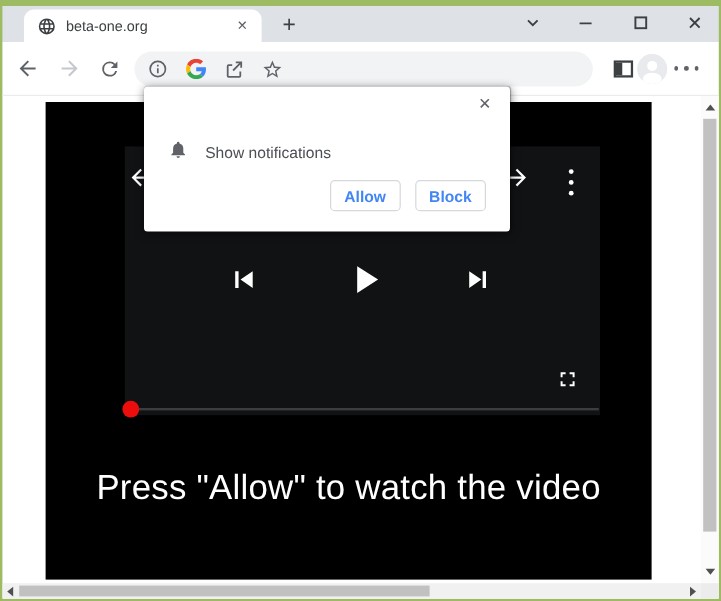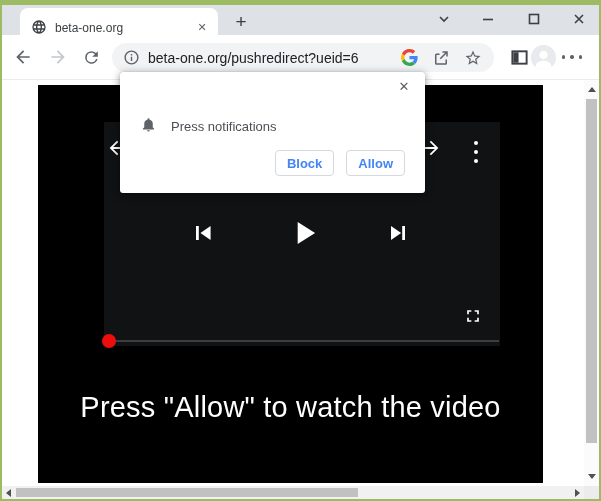--- a/index.html
+++ b/index.html
@@ -4,21 +4,21 @@
 <style>
   html,body{margin:0;padding:0;background:#fff;}
   *{box-sizing:border-box;}
   #window{
     position:relative;width:601px;height:501px;background:#9cbb62;
     font-family:"Liberation Sans",sans-serif;overflow:hidden;
   }
   
   .tabstrip{position:absolute;left:2px;top:5px;right:2px;height:30px;background:#dee1e6;}
   .tab{position:absolute;left:18px;top:3px;width:198px;height:27px;background:#fff;
-       border-radius:8px 8px 0 0;display:flex;align-items:flex-end;padding:0 8px 0 11px;}
+       border-radius:8px 8px 0 0;display:flex;align-items:center;padding:0 8px 0 11px;}
   .tab .fav{width:16px;height:16px;flex:0 0 16px;}
   .tab-title{flex:1;font-size:12px;color:#3c4043;margin-left:8px;white-space:nowrap;overflow:hidden;}
   .tab-close{flex:0 0 16px;width:16px;height:16px;line-height:16px;text-align:center;
              font-size:11px;color:#5f6368;cursor:pointer;}
   .newtab{position:absolute;left:226px;top:4px;width:26px;height:26px;border-radius:50%;
           display:flex;align-items:center;justify-content:center;font-size:19px;color:#3c4043;cursor:pointer;}
   .wc{position:absolute;top:5px;width:18px;height:18px;display:flex;align-items:center;justify-content:center;cursor:pointer;}
   .wc svg{display:block;}
   
   .toolbar{position:absolute;left:2px;top:35px;right:2px;height:45px;background:#fff;border-bottom:1px solid #ebebeb;}
@@ -118,21 +118,20 @@
           <path fill="#5f6368" d="M17.65 6.35A7.96 7.96 0 0 0 12 4a8 8 0 1 0 7.73 10h-2.08A6 6 0 1 1 12 6c1.66 0 3.14.69 4.22 1.78L13 11h7V4l-2.35 2.35z"></path>
         </svg>
     </div>
 
     <div class="omnibox">
       <span class="omni-ic" style="margin-left:0;">
         <svg width="17" height="17" viewBox="0 0 24 24">
             <path fill="#5f6368" d="M12 2a10 10 0 1 0 0 20 10 10 0 0 0 0-20zm0 18a8 8 0 1 1 0-16 8 8 0 0 1 0 16zm-1-11h2V7h-2v2zm0 8h2v-6h-2v6z"></path>
           </svg>
       </span>
-      <span class="omni-url">beta-one.org/pushredirect?ueid=6</span>
       <span class="omni-ic">
         <svg width="17" height="17" viewBox="0 0 48 48">
             <path fill="#EA4335" d="M24 9.5c3.54 0 6.71 1.22 9.21 3.6l6.85-6.85C35.9 2.38 30.47 0 24 0 14.62 0 6.51 5.38 2.56 13.22l7.98 6.19C12.43 13.72 17.74 9.5 24 9.5z"></path>
             <path fill="#4285F4" d="M46.98 24.55c0-1.57-.15-3.09-.38-4.55H24v9.02h12.94c-.58 2.96-2.26 5.48-4.78 7.18l7.73 6c4.51-4.18 7.09-10.36 7.09-17.65z"></path>
             <path fill="#FBBC05" d="M10.53 28.59c-.48-1.45-.76-2.99-.76-4.59s.27-3.14.76-4.59l-7.98-6.19C.92 16.46 0 20.12 0 24c0 3.88.92 7.54 2.56 10.78l7.97-6.19z"></path>
             <path fill="#34A853" d="M24 48c6.48 0 11.93-2.13 15.89-5.81l-7.73-6c-2.15 1.45-4.92 2.3-8.16 2.3-6.26 0-11.57-4.22-13.47-9.91l-7.98 6.19C6.51 42.62 14.62 48 24 48z"></path>
           </svg>
       </span>
       <span class="omni-ic">
         <svg width="18" height="18" viewBox="0 0 24 24">
@@ -231,21 +230,21 @@
   </div>
 
   <div class="popup">
     <div class="pop-close">✕</div>
     <div class="pop-perm">
       <span>
         <svg width="17" height="17" viewBox="0 0 24 24">
             <path fill="#5f6368" d="M12 22a2 2 0 0 0 2-2h-4a2 2 0 0 0 2 2zm6-6v-5a6 6 0 0 0-4.5-5.8V4.5a1.5 1.5 0 0 0-3 0v.7A6 6 0 0 0 6 11v5l-2 2v1h16v-1l-2-2z"></path>
           </svg>
       </span>
-      <span class="txt">Press notifications</span>
+      <span class="txt">Show notifications</span>
     </div>
     <div class="pop-btns">
+      <button class="pop-btn">Allow</button>
       <button class="pop-btn">Block</button>
-      <button class="pop-btn">Allow</button>
     </div>
   </div>
 
 </div>
 
 </body></html>

